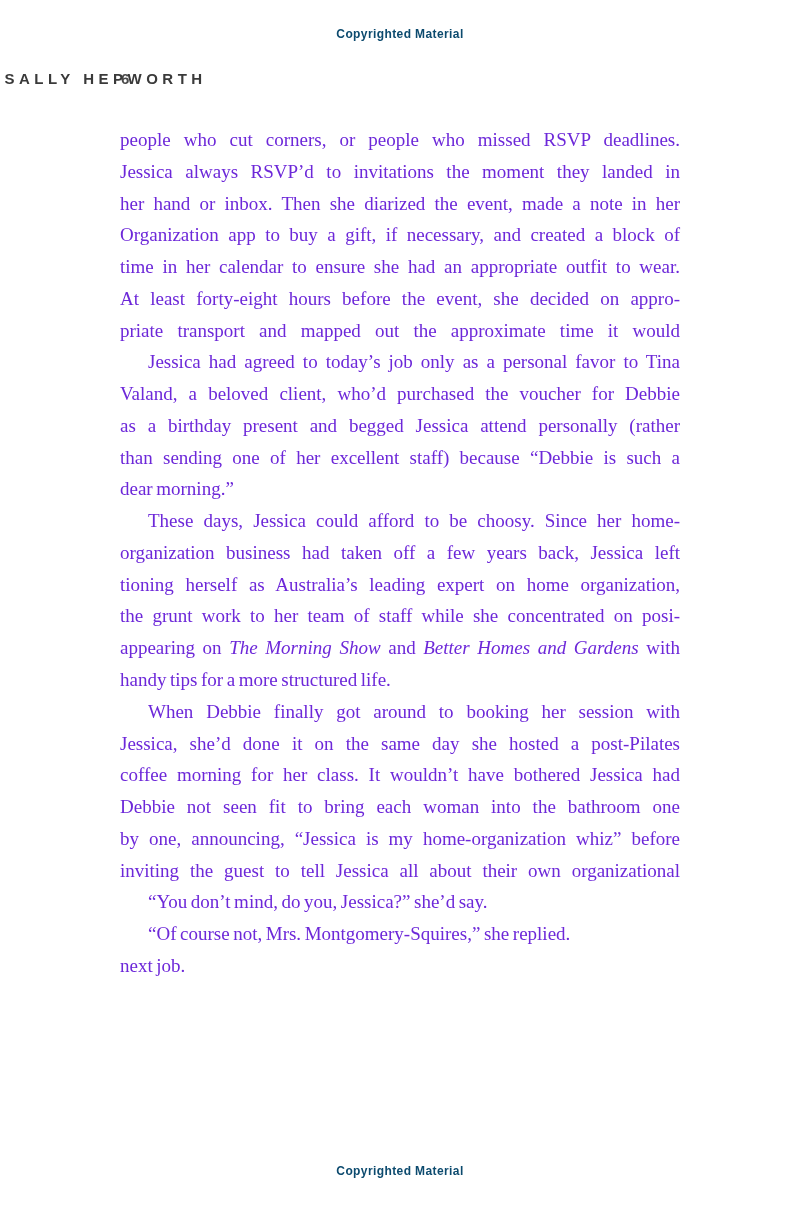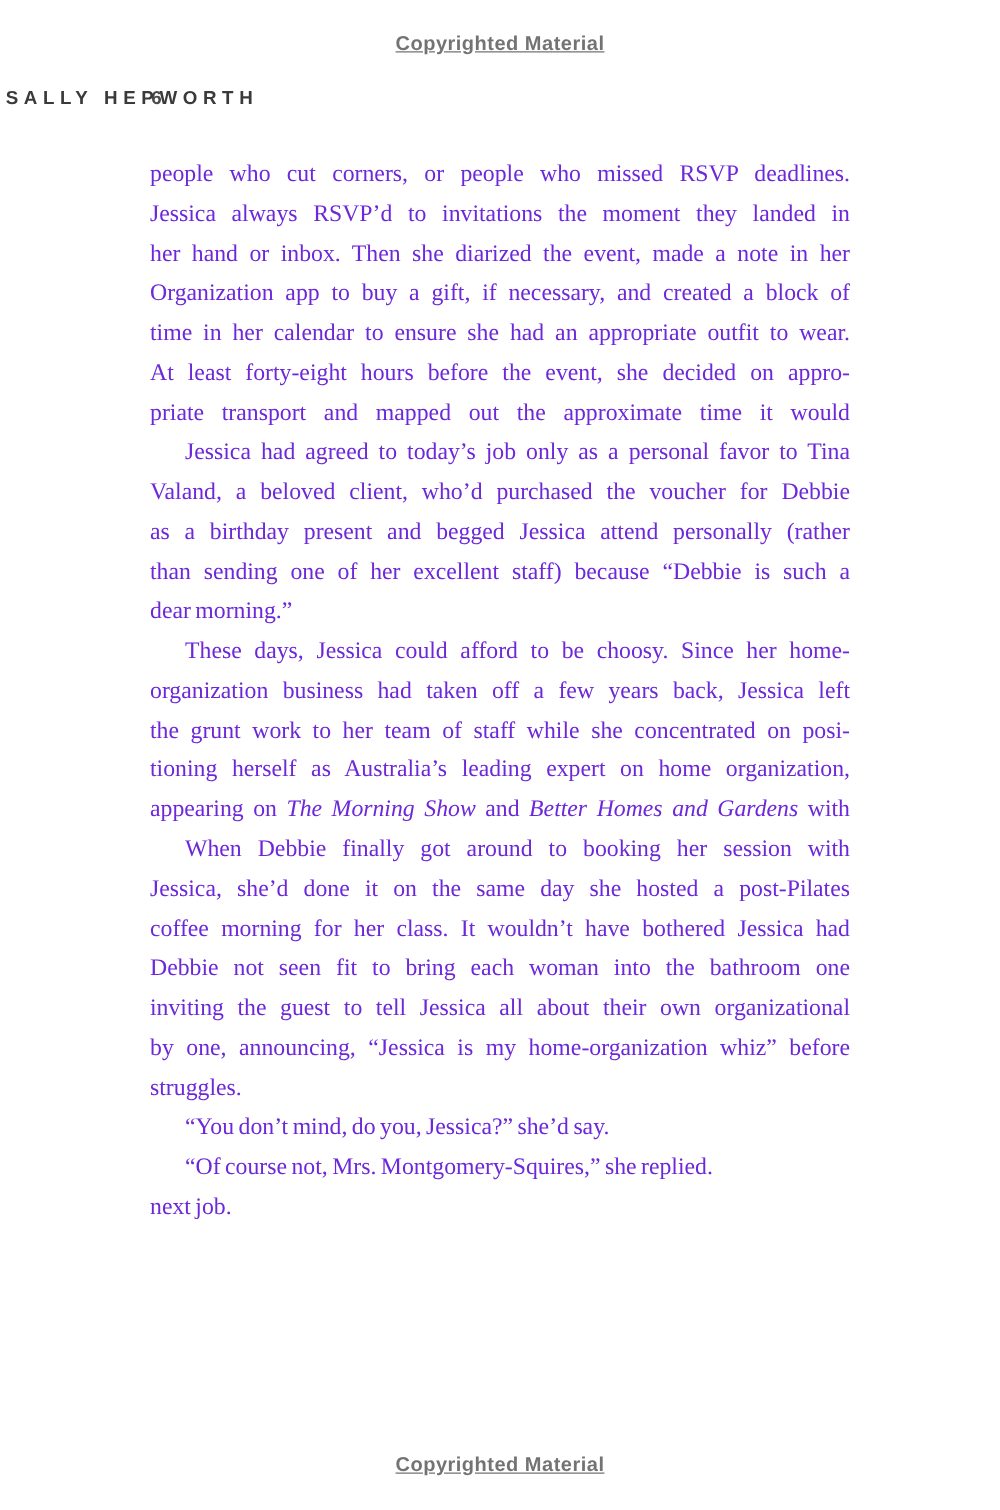--- a/index.html
+++ b/index.html
@@ -15,24 +15,23 @@
     overflow: hidden;
     font-family: "Liberation Serif", serif;
   }
   .notice {
     position: absolute;
     left: 0;
     width: 100%;
     text-align: center;
     font-family: "Liberation Sans", sans-serif;
     font-weight: 700;
-    font-size: 16px;
+    font-size: 12px;
     letter-spacing: 0.4px;
-    color: #737373;
-    text-decoration: underline;
+    color: #0c4a6e;
   }
   .notice-top { top: 27px; }
   .notice-bottom { top: 1164px; }
   .page-number {
     position: absolute;
     left: 121px;
     top: 70px;
     font-family: "Liberation Sans", sans-serif;
     font-size: 15px;
     font-weight: 600;
@@ -97,29 +96,29 @@
       <div class="line"><span>time in her calendar to ensure she had an appropriate outfit to wear.</span></div>
       <div class="line"><span>At least forty-eight hours before the event, she decided on appro-</span></div>
       <div class="line"><span>priate transport and mapped out the approximate time it would</span></div>
       <div class="line indent"><span>Jessica had agreed to today’s job only as a personal favor to Tina</span></div>
       <div class="line"><span>Valand, a beloved client, who’d purchased the voucher for Debbie</span></div>
       <div class="line"><span>as a birthday present and begged Jessica attend personally (rather</span></div>
       <div class="line"><span>than sending one of her excellent staff) because “Debbie is such a</span></div>
       <div class="line last"><span>dear morning.”</span></div>
       <div class="line indent"><span>These days, Jessica could afford to be choosy. Since her home-</span></div>
       <div class="line"><span>organization business had taken off a few years back, Jessica left</span></div>
+      <div class="line"><span>tioning herself as Australia’s leading expert on home organization,</span></div>
       <div class="line"><span>the grunt work to her team of staff while she concentrated on posi-</span></div>
-      <div class="line"><span>tioning herself as Australia’s leading expert on home organization,</span></div>
       <div class="line"><span>appearing on </span><span class="italic">The Morning Show</span><span> and </span><span class="italic">Better Homes and Gardens</span><span> with</span></div>
+      <div class="line last"><span>handy tips for a more structured life.</span></div>
       <div class="line indent"><span>When Debbie finally got around to booking her session with</span></div>
       <div class="line"><span>Jessica, she’d done it on the same day she hosted a post-Pilates</span></div>
       <div class="line"><span>coffee morning for her class. It wouldn’t have bothered Jessica had</span></div>
       <div class="line"><span>Debbie not seen fit to bring each woman into the bathroom one</span></div>
+      <div class="line"><span>by one, announcing, “Jessica is my home-organization whiz” before</span></div>
       <div class="line"><span>inviting the guest to tell Jessica all about their own organizational</span></div>
-      <div class="line"><span>by one, announcing, “Jessica is my home-organization whiz” before</span></div>
-      <div class="line last"><span>struggles.</span></div>
       <div class="line indent last"><span>“You don’t mind, do you, Jessica?” she’d say.</span></div>
       <div class="line indent last"><span>“Of course not, Mrs. Montgomery-Squires,” she replied.</span></div>
       <div class="line last"><span>next job.</span></div>
     </div>
 
   <div class="notice notice-bottom">Copyrighted Material</div>
 </div>
 
 </body></html>

